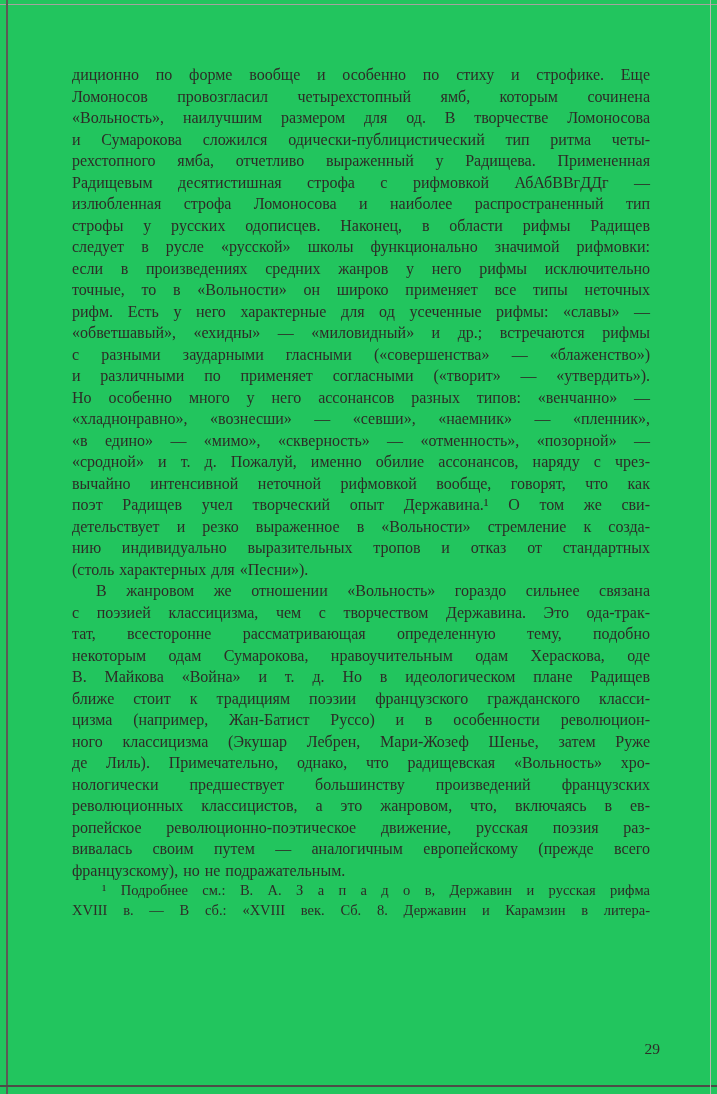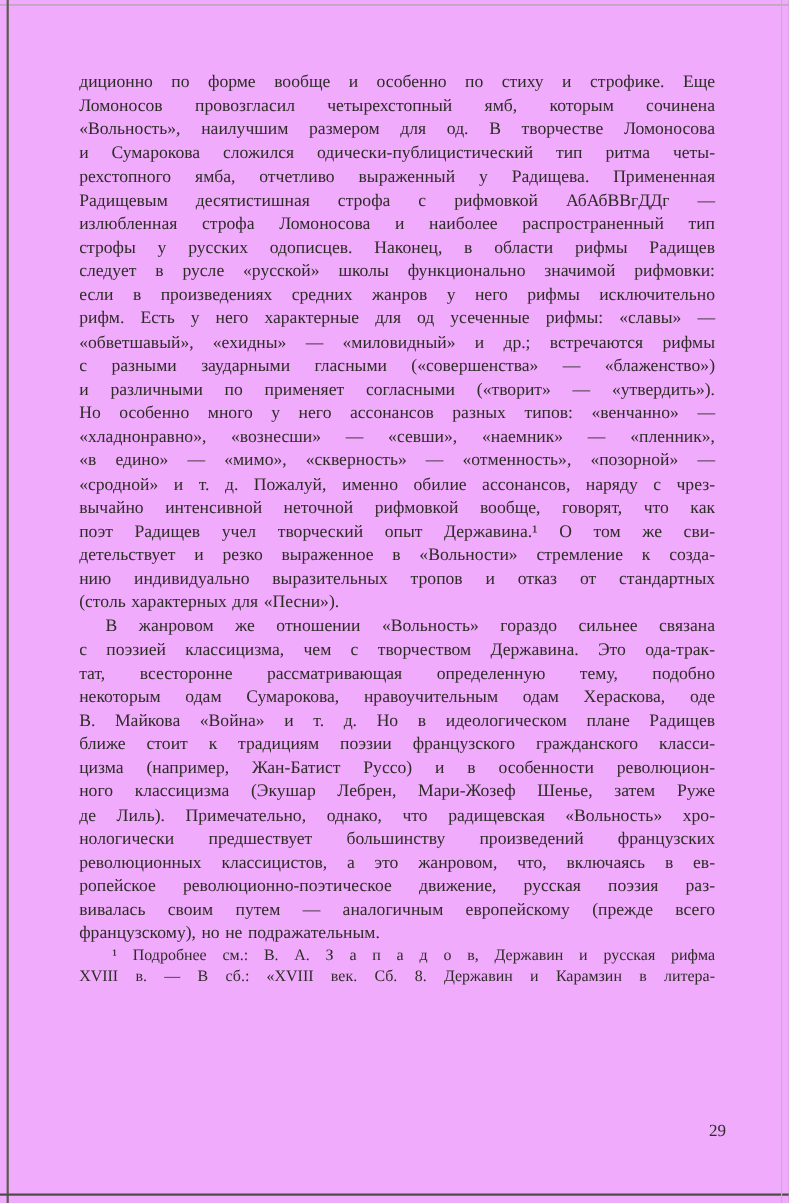--- a/index.html
+++ b/index.html
@@ -6,21 +6,21 @@
   html,body{margin:0;padding:0;}
   body{
     width:717px;height:1094px;
     background:#8f8d89;
     font-family:"Liberation Serif","DejaVu Serif",serif;
     position:relative;
     overflow:hidden;
   }
   .page{
     position:absolute;inset:0;
-    background:#f0abfc;
+    background:#22c55e;
     color:#2e2c27;
   }
   
   .edge{position:absolute;background:#66645f;}
   .edge.top{left:0;top:4px;width:717px;height:1px;background:#a5a39e;}
   .edge.left{left:6px;top:0;width:2px;height:1094px;background:#5c5a55;}
   .edge.bottom{left:0;top:1085px;width:717px;height:2px;background:#4d4b47;}
   .edge.right{left:710px;top:0;width:1px;height:1094px;background:#b9b7b2;}
 
   .text-block{
@@ -43,21 +43,21 @@
 
   .footnote{}
   .footnote .line{
     font-size:14.5px;
     line-height:19.5px;
   }
   .footnote .line.ind{text-indent:30px;}
 
   .page-number{
     position:absolute;
-    right:57px;bottom:56px;
+    right:57px;bottom:36px;
     font-size:15.5px;
     color:#2e2c27;
   }
 </style>
 </head>
 <body>
 
 <div class="page">
   <div class="edge top"></div>
   <div class="edge left"></div>
@@ -69,20 +69,21 @@
         <div class="line j">диционно по форме вообще и особенно по стиху и строфике. Еще</div>
         <div class="line j">Ломоносов провозгласил четырехстопный ямб, которым сочинена</div>
         <div class="line j">«Вольность», наилучшим размером для од. В творчестве Ломоносова</div>
         <div class="line j">и Сумарокова сложился одически-публицистический тип ритма четы-</div>
         <div class="line j">рехстопного ямба, отчетливо выраженный у Радищева. Примененная</div>
         <div class="line j">Радищевым десятистишная строфа с рифмовкой АбАбВВгДДг —</div>
         <div class="line j">излюбленная строфа Ломоносова и наиболее распространенный тип</div>
         <div class="line j">строфы у русских одописцев. Наконец, в области рифмы Радищев</div>
         <div class="line j">следует в русле «русской» школы функционально значимой рифмовки:</div>
         <div class="line j">если в произведениях средних жанров у него рифмы исключительно</div>
+        <div class="line j">точные, то в «Вольности» он широко применяет все типы неточных</div>
         <div class="line j">рифм. Есть у него характерные для од усеченные рифмы: «славы» —</div>
         <div class="line j">«обветшавый», «ехидны» — «миловидный» и др.; встречаются рифмы</div>
         <div class="line j">с разными заударными гласными («совершенства» — «блаженство»)</div>
         <div class="line j">и различными по применяет согласными («творит» — «утвердить»).</div>
         <div class="line j">Но особенно много у него ассонансов разных типов: «венчанно» —</div>
         <div class="line j">«хладнонравно», «вознесши» — «севши», «наемник» — «пленник»,</div>
         <div class="line j">«в едино» — «мимо», «скверность» — «отменность», «позорной» —</div>
         <div class="line j">«сродной» и т. д. Пожалуй, именно обилие ассонансов, наряду с чрез-</div>
         <div class="line j">вычайно интенсивной неточной рифмовкой вообще, говорят, что как</div>
         <div class="line j">поэт Радищев учел творческий опыт Державина.¹ О том же сви-</div>

